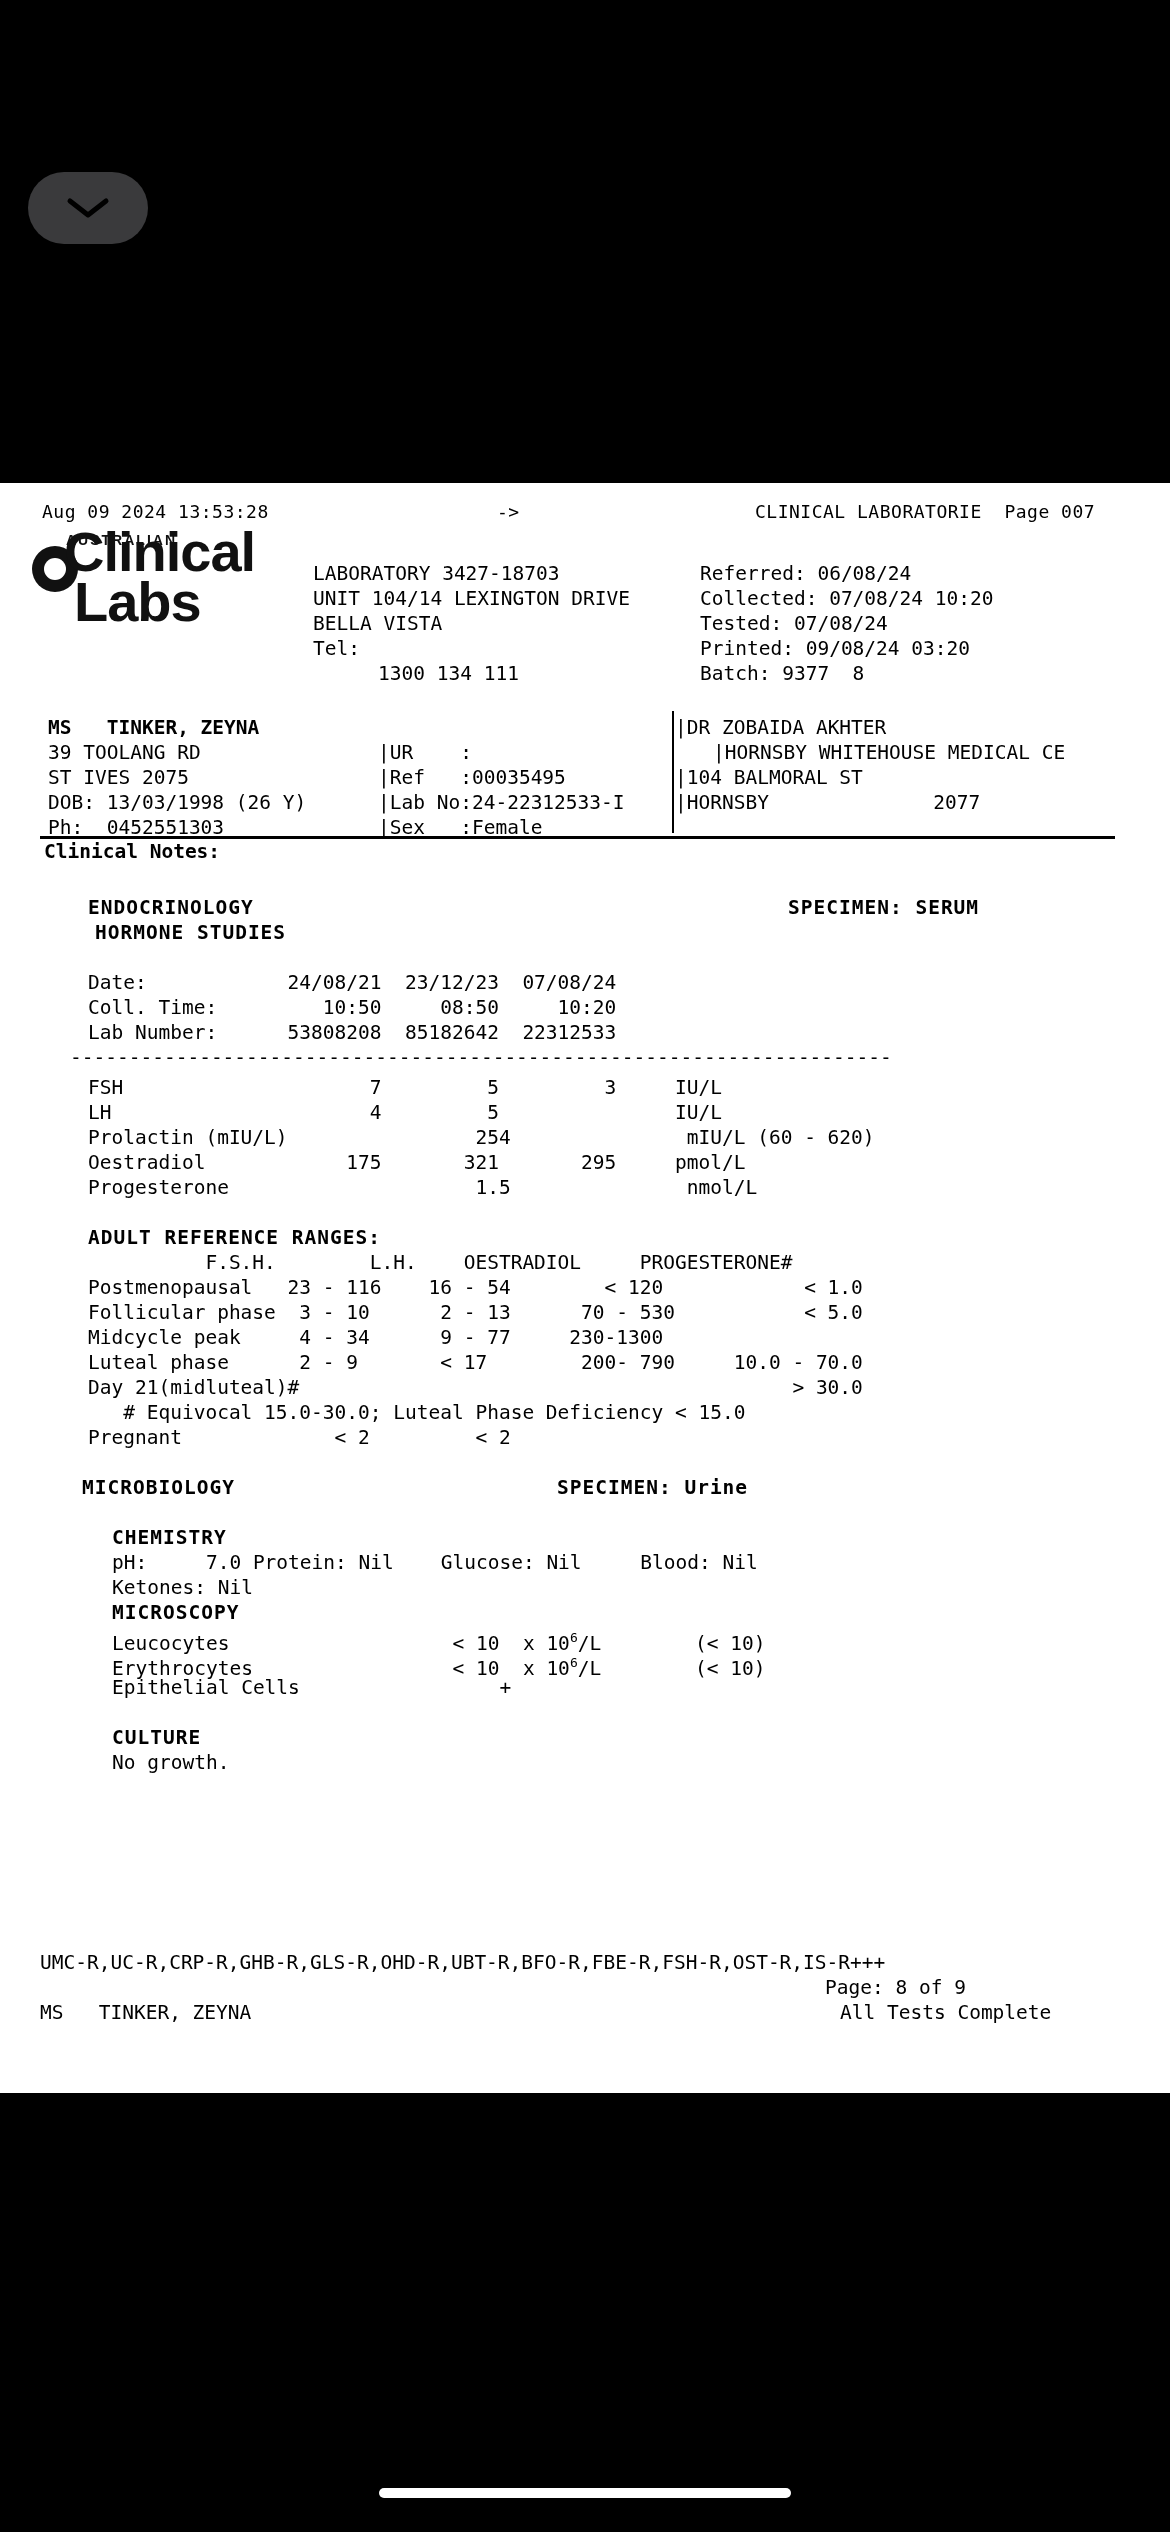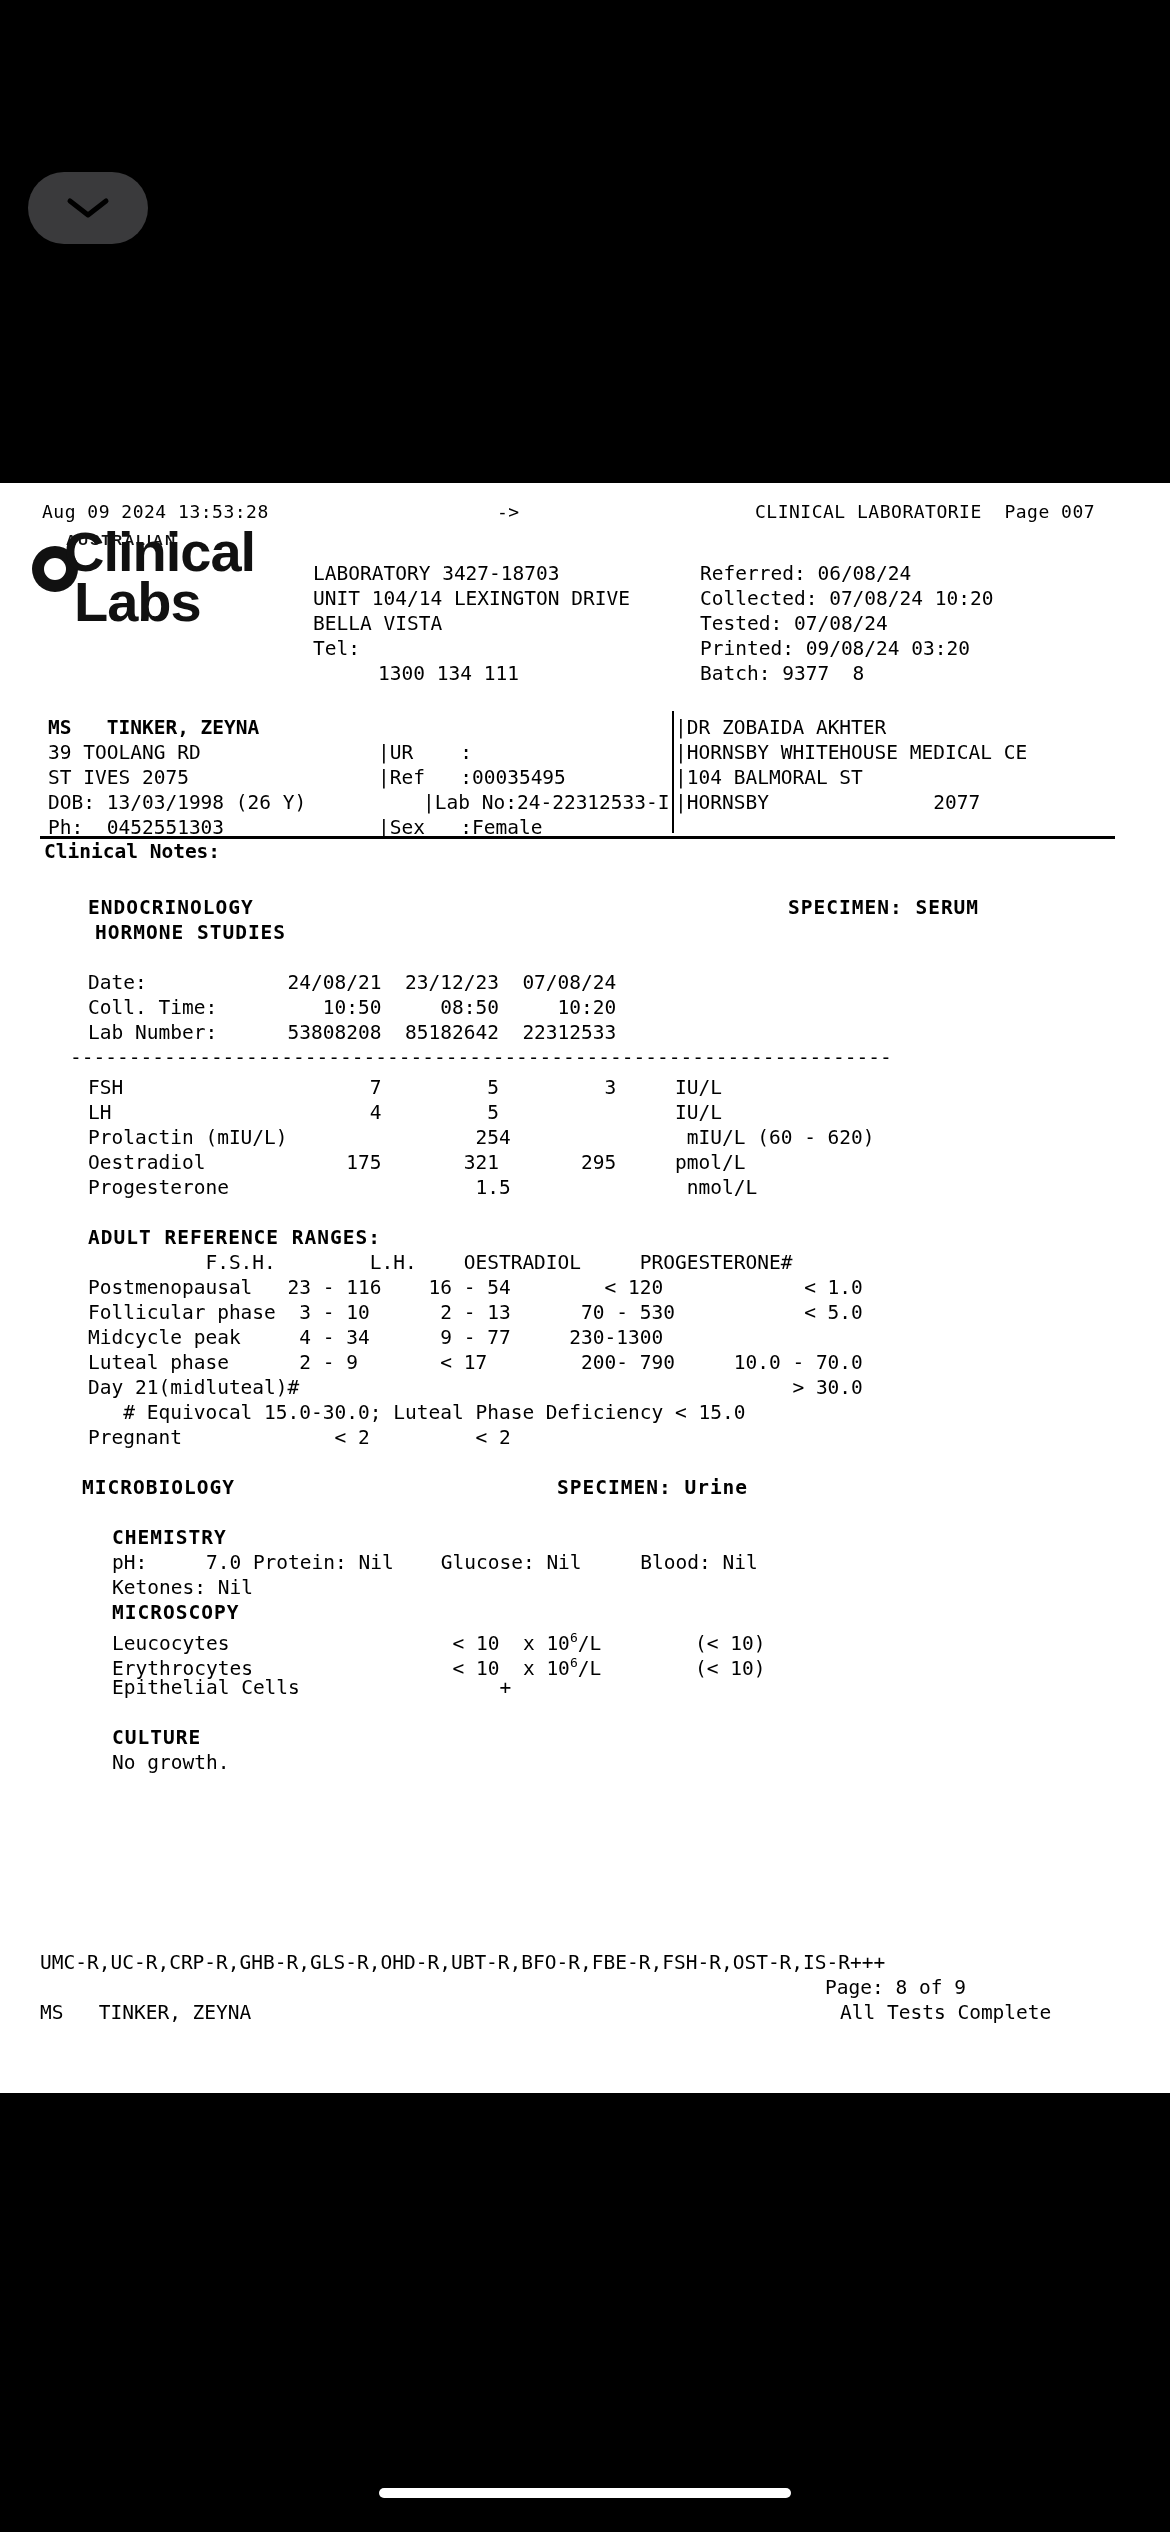--- a/index.html
+++ b/index.html
@@ -108,25 +108,25 @@
   
   .pat { font-size: 19.5px; }
   .pat-name   { left: 48px; top: 232px; font-weight: bold; }
   .pat-l2     { left: 48px; top: 257px; }
   .pat-l3     { left: 48px; top: 282px; }
   .pat-l4     { left: 48px; top: 307px; }
   .pat-l5     { left: 48px; top: 332px; }
 
   .col2-1 { left: 378px; top: 257px; }
   .col2-2 { left: 378px; top: 282px; }
-  .col2-3 { left: 378px; top: 307px; margin-left: 45px; }
+  .col2-3 { left: 378px; top: 307px; }
   .col2-4 { left: 378px; top: 332px; }
 
   .col3-1 { left: 675px; top: 232px; }
-  .col3-2 { left: 675px; top: 257px; }
+  .col3-2 { left: 675px; top: 257px; padding-left: 38px; }
   .col3-3 { left: 675px; top: 282px; }
   .col3-4 { left: 675px; top: 307px; }
 
   .vrule1 { position:absolute; left: 672px; top: 228px; width: 2px; height: 122px; background:#000; }
   .hrule  { position:absolute; left: 40px; top: 353px; width: 1075px; height: 3px; background:#000; }
 
   .clin-notes { left: 44px; top: 356px; font-weight: bold; }
 
   
   .sec-endo   { left: 88px; top: 412px; font-weight: bold; letter-spacing: 1px;}

